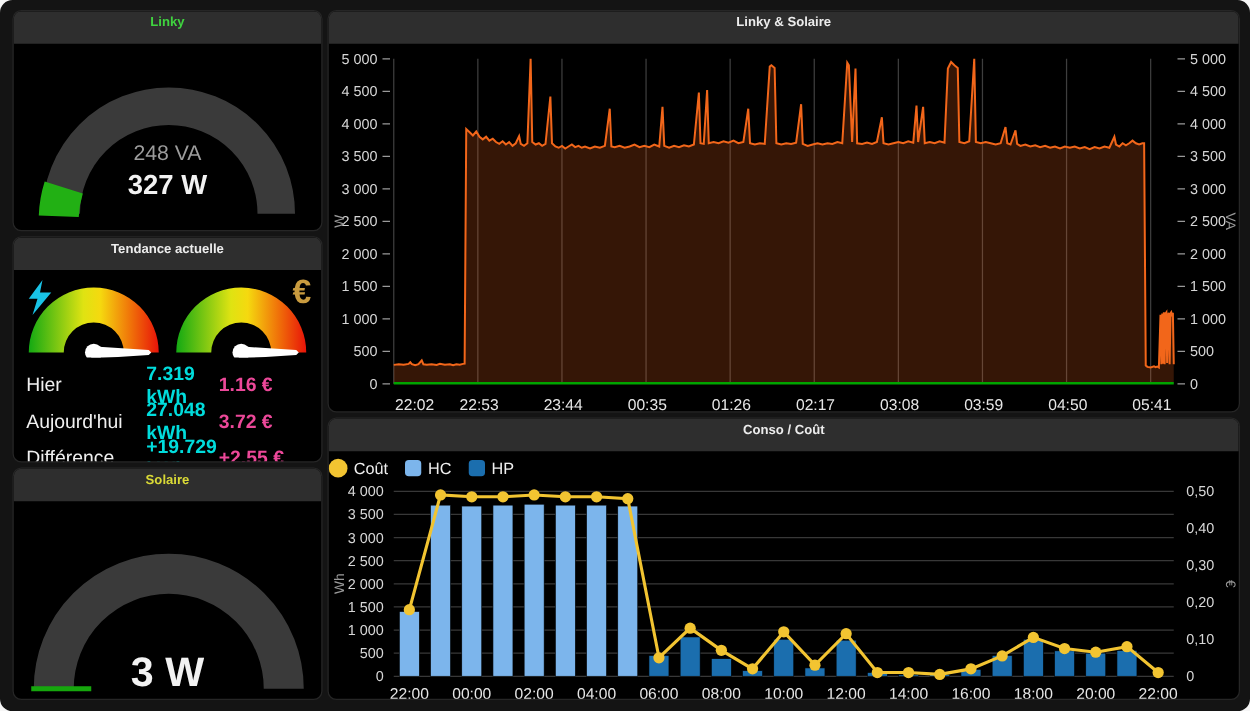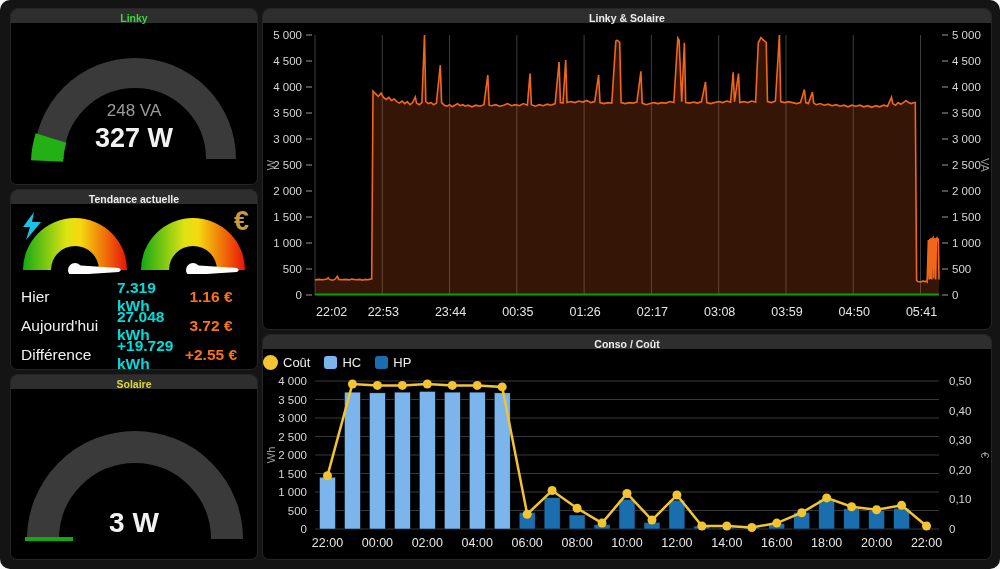--- a/index.html
+++ b/index.html
@@ -1,39 +1,39 @@
 <!DOCTYPE html>
 <html><head>
 <meta charset="utf-8">
 <style>
   * { box-sizing: border-box; margin: 0; padding: 0; }
   body { background: #f6f6f6; font-family: "Liberation Sans", sans-serif; }
   .dashboard { position: relative; width: 1000px; height: 569px; background: #141414; border-radius: 10px; overflow: hidden; }
   .panel { position: absolute; background: #000; border: 1px solid #262626; border-radius: 7px; overflow: hidden; }
-  .panel-header { height: 14px; background: #2e2e2e; font-size: 10.5px; line-height: 18px; text-align: center; color: #e8e8e8; font-weight: bold; }
+  .panel-header { height: 26px; background: #2e2e2e; font-size: 10.5px; line-height: 18px; text-align: center; color: #e8e8e8; font-weight: bold; }
   .hdr-green { color: #3fd33f; } .hdr-yellow { color: #d9d936; } .hdr-white { color: #ececec; }
 
   
   .gauge-wrap { position: relative; width: 100%; height: calc(100% - 18px); }
   .gauge-svg { position: absolute; left: 0; top: 0; }
   .gauge-sub { position: absolute; width: 100%; text-align: center; color: #9c9c9c; font-size: 17px; }
-  .gauge-main { position: absolute; width: 100%; text-align: center; color: #f2f2f2; font-size: 27px; font-weight: bold; }
+  .gauge-main { position: absolute; width: 100%; text-align: center; color: #f2f2f2; font-size: 22px; font-weight: bold; }
   #linky-sub { top: 78px; } #linky-main { top: 100px; }
-  #solaire-main { top: 118px; font-size: 28px; }
+  #solaire-main { top: 118px; font-size: 33px; }
 
   
   .tendance-gauges { display: flex; justify-content: space-between; padding: 6px 8px 2px 8px; position: relative; }
   .mini-gauge { position: relative; width: 112px; height: 64px; }
   .bolt-icon { position: absolute; left: 2px; top: 2px; }
   .euro-icon { position: absolute; right: 0px; top: -2px; color: #c99b3f; font-size: 27px; font-weight: bold; line-height: 1; }
   .tendance-rows { padding: 6px 10px 5px 10px; }
   .t-row { display: flex; align-items: center; height: 29px; font-size: 15.5px; font-weight: bold; }
   .t-label { color: #f0f0f0; flex: 0 0 96px; text-align: left; font-weight: normal; }
   .t-kwh { color: #00dcdc; flex: 1; text-align: left; }
-  .t-eur { color: #f97316; flex: 0 0 72px; text-align: center; }
+  .t-eur { color: #ec4899; flex: 0 0 72px; text-align: left; }
 
   
   .chart-body { width: 100%; }
   .legend-row { height: 26px; display: flex; align-items: center; justify-content: flex-start; gap: 14px; }
   .legend-item { display: flex; align-items: center; gap: 5px; color: #eee; font-size: 13px; }
   .sw-circle { width: 15px; height: 15px; border-radius: 50%; }
   .sw-square { width: 13px; height: 13px; border-radius: 3px; }
   svg text { font-family: "Liberation Sans", sans-serif; }
 </style>
 </head>

